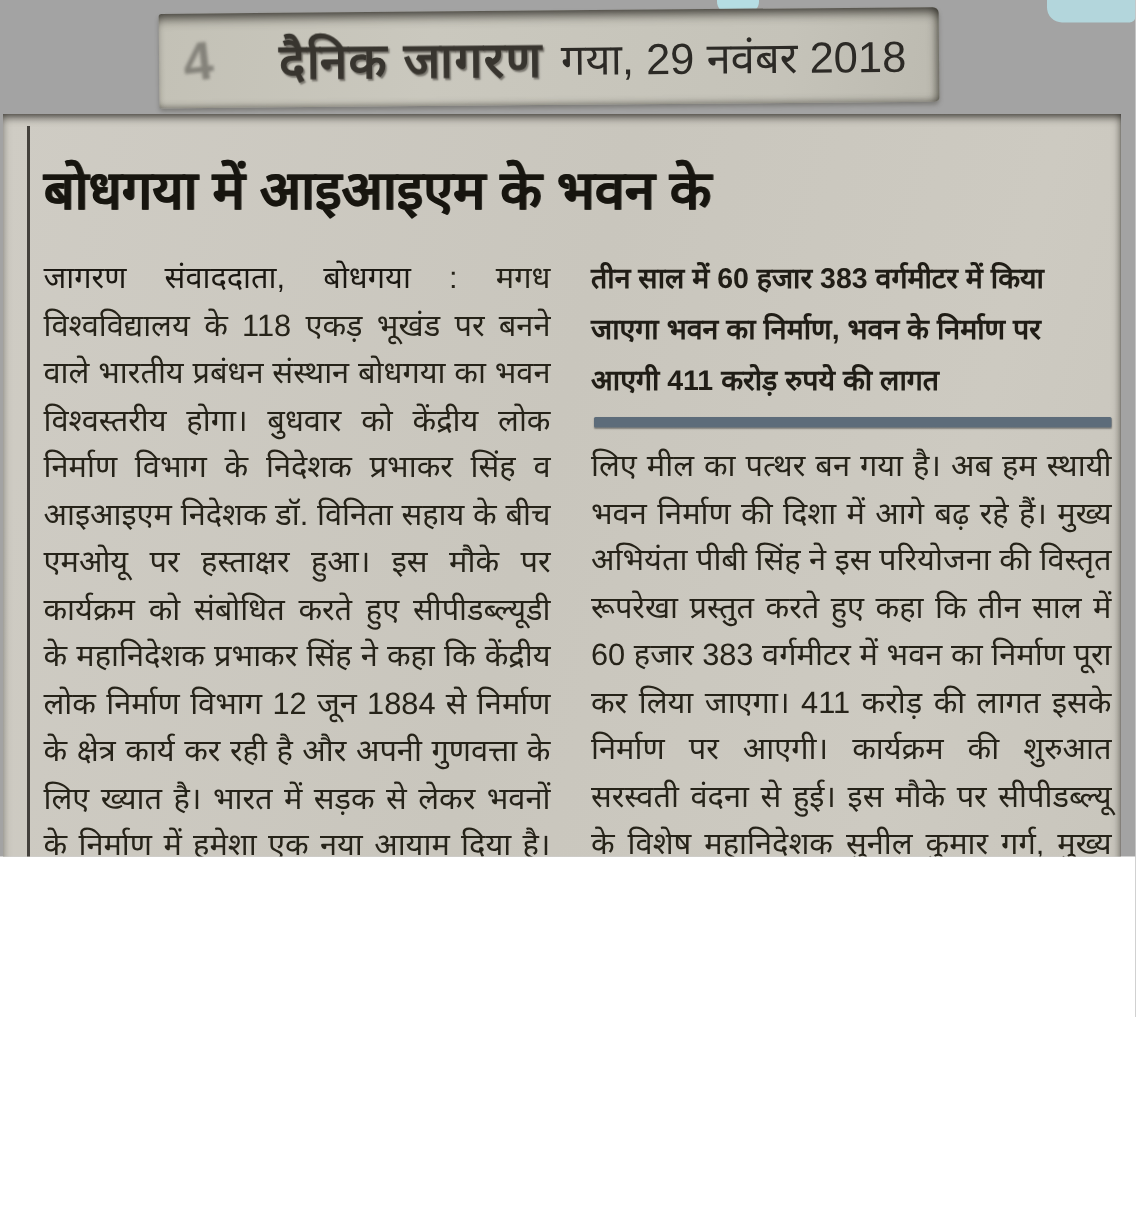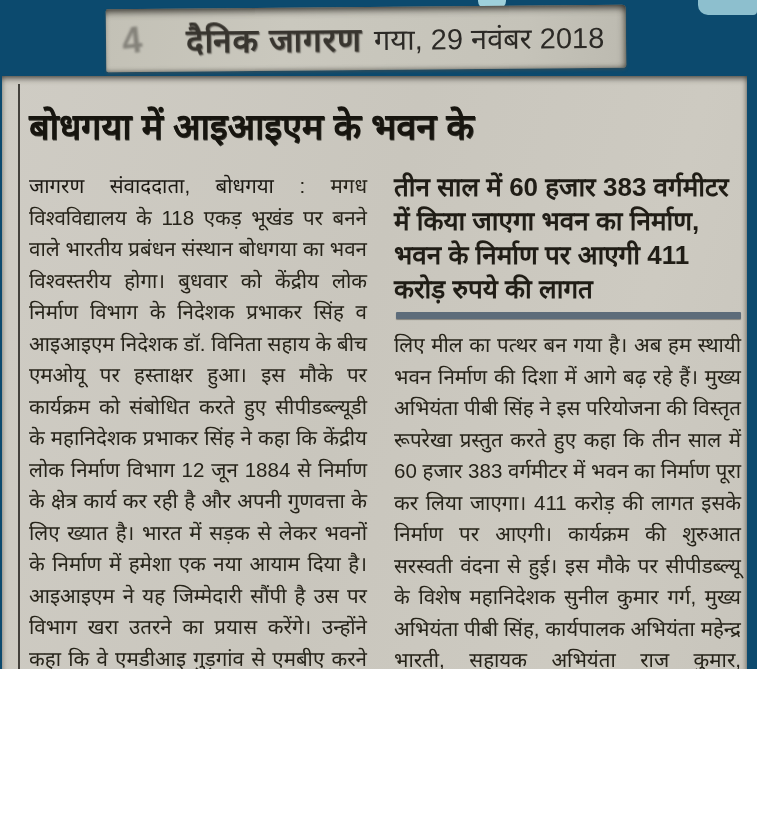--- a/index.html
+++ b/index.html
@@ -2,22 +2,22 @@
 <html><head>
 <meta charset="utf-8">
 <style>
   html,body{margin:0;padding:0;}
   body{
     width:757px;height:815px;
     font-family:"Liberation Sans","DejaVu Sans",sans-serif;
     background:#ffffff;
   }
   .scan{
-    position:relative;width:757px;height:669px;overflow:hidden;
-    background:#0c4a6e;
+    position:relative;width:757px;height:571px;overflow:hidden;
+    background:#a3a3a3;
   }
   
   .blue-mark{position:absolute;background:#b8e7ef;opacity:.85;}
   .mark1{left:478px;top:0;width:28px;height:9px;border-radius:0 0 8px 8px;}
   .mark2{left:698px;top:0;width:59px;height:15px;border-radius:0 0 4px 10px;opacity:.75;}
   .mark3{left:150px;top:205px;width:10px;height:46px;opacity:.35;border-radius:5px;}
 
   
   .masthead-strip{
     position:absolute;left:106px;top:7px;width:520px;height:63px;
@@ -66,21 +66,21 @@
     display:flex;margin:0 6px 0 27px;gap:27px;
   }
   .col-left{width:338px;}
   .col-right{width:347px;}
   .body-text{
     margin:0;font-size:20.5px;line-height:31.5px;
     text-align:justify;color:#262319;
   }
   .byline{font-weight:400;color:#1b1812;}
   .subhead{
-    font-size:26px;line-height:34px;font-weight:800;color:#201d16;
+    font-size:19px;line-height:34px;font-weight:800;color:#201d16;
     text-align:left;filter:blur(.15px);
   }
   .rule{
     height:7px;background:#5d6c7a;margin:6px 0 10px 2px;
     border-radius:1px;box-shadow:0 1px 1px rgba(0,0,0,.35);
   }
 </style>
 </head>
 <body>
 

